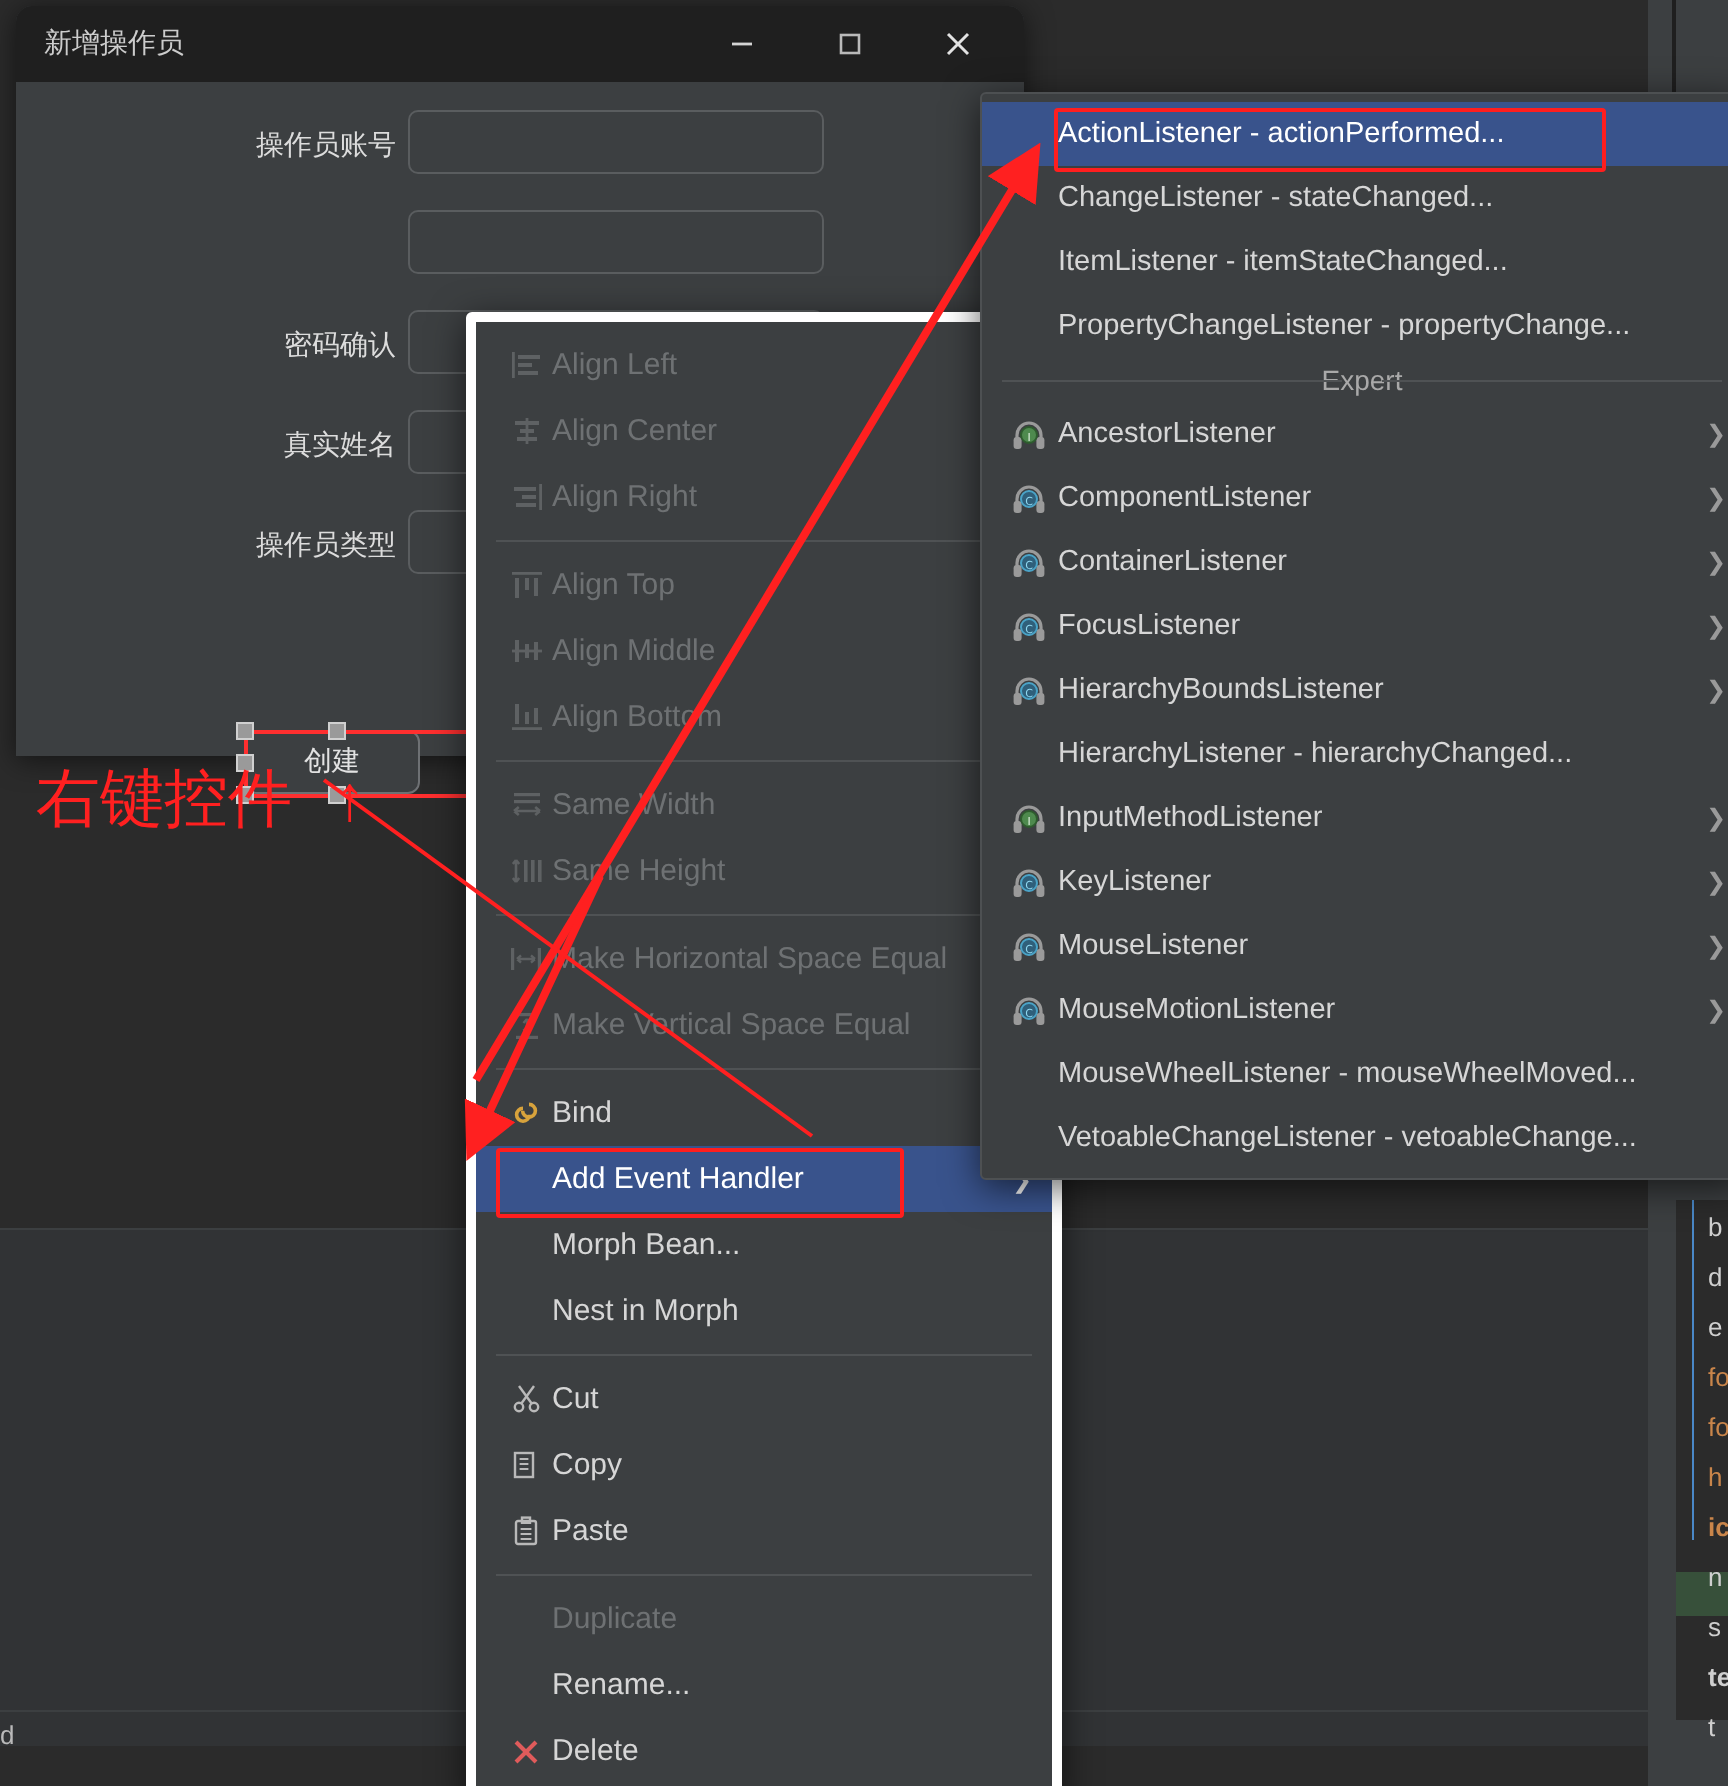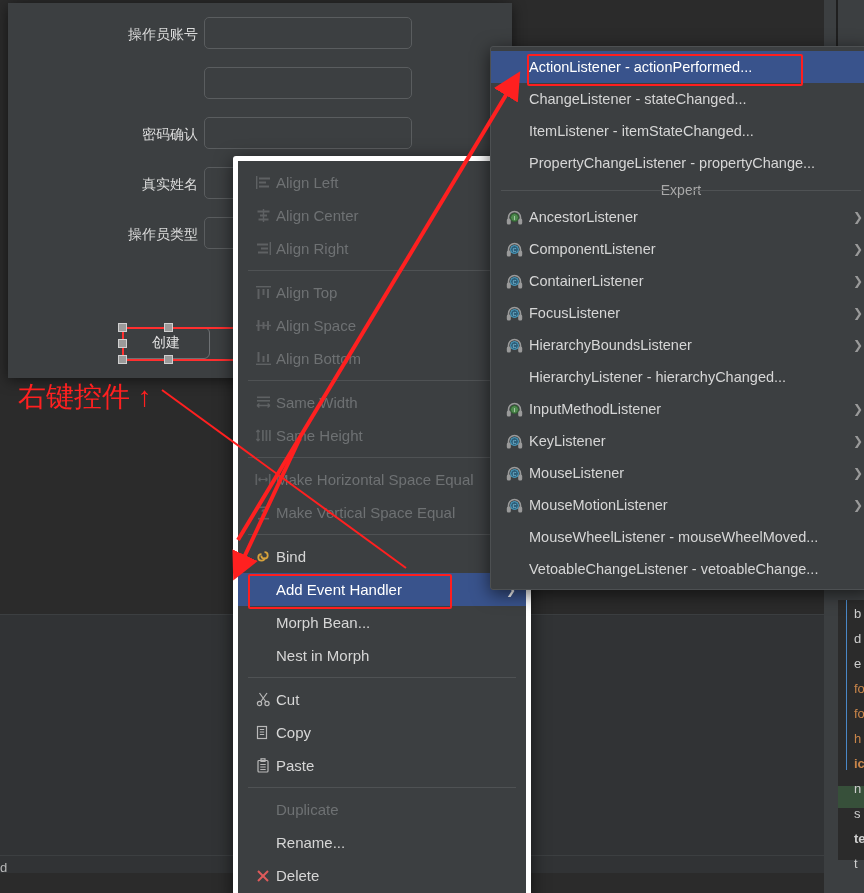--- a/index.html
+++ b/index.html
@@ -67,22 +67,22 @@
   }
   .sel-line{position:absolute;background:#ff2f2f;}
   #sl-top{left:6px;top:6px;width:200px;height:2px;}
   #sl-bot{left:6px;top:38px;width:200px;height:2px;}
   #sl-left{left:6px;top:6px;width:2px;height:34px;}
   .handle{position:absolute;width:9px;height:9px;background:#9a9a9a;border:1px solid #d0d0d0;box-sizing:border-box;}
   #h-tl{left:2px;top:2px;}  #h-tm{left:48px;top:2px;}
   #h-ml{left:2px;top:18px;}
   #h-bl{left:2px;top:34px;} #h-bm{left:48px;top:34px;}
   #annot-right-click{
-    position:absolute;left:18px;top:378px;font-size:28px;color:#ff2020;
-    font-family:Liberation Sans, sans-serif;white-space:nowrap;
+    position:absolute;left:18px;top:378px;font-size:32px;color:#ff2020;
+    font-family:Liberation Mono, monospace;white-space:nowrap;
   }
 
   
   #ctx-menu{
     position:absolute;left:206px;top:156px;width:288px;
     background:#3c3f41;border:5px solid #ffffff;border-radius:3px;
     box-shadow:0 4px 18px rgba(0,0,0,.6);padding:5px 0;margin-left:27px;
   }
   .mi{
     position:relative;height:33px;display:flex;align-items:center;
@@ -156,20 +156,39 @@
     <div class="prop-frag orange" style="top: 706px;">fo</div>
     <div class="prop-frag orange" style="top: 731px;">h</div>
     <div class="prop-frag bold orange" style="top: 756px;">ic</div>
     <div class="prop-frag" style="top: 781px;">n</div>
     <div class="prop-frag" style="top: 806px;">s</div>
     <div class="prop-frag bold" style="top: 831px;">te</div>
     <div class="prop-frag" style="top: 856px;">t</div>
   </div>
 
 <div id="dialog">
+  <div id="titlebar">
+    <div id="dialog-title">新增操作员</div>
+    <div class="wbtn" id="btn-min">
+      <svg width="14" height="14" viewBox="0 0 14 14">
+          <line x1="2" y1="7" x2="12" y2="7" stroke="#d4d4d4" stroke-width="1.4"></line>
+        </svg>
+    </div>
+    <div class="wbtn" id="btn-max">
+      <svg width="14" height="14" viewBox="0 0 14 14">
+          <rect x="2.5" y="2.5" width="9" height="9" fill="none" stroke="#b9b9b9" stroke-width="1.3"></rect>
+        </svg>
+    </div>
+    <div class="wbtn" id="btn-close">
+      <svg width="16" height="16" viewBox="0 0 16 16">
+          <line x1="3" y1="3" x2="13" y2="13" stroke="#e2e2e2" stroke-width="1.5"></line>
+          <line x1="13" y1="3" x2="3" y2="13" stroke="#e2e2e2" stroke-width="1.5"></line>
+        </svg>
+    </div>
+  </div>
 
   <div id="dialog-body">
     <div class="form-row" style="top:14px;">
       <div class="form-label">操作员账号</div>
       <div class="form-input"></div>
     </div>
     <div class="form-row" style="top:64px;">
       <div class="form-input"></div>
     </div>
     <div class="form-row" style="top:114px;">
@@ -255,21 +274,21 @@
 
   <div class="mi disabled">
     <span class="mi-icon">
       <svg width="15" height="13" viewBox="0 0 15 13">
           <rect x="0" y="5.8" width="15" height="1.4" fill="currentColor"></rect>
           <rect x="1.5" y="1" width="2" height="11" fill="currentColor"></rect>
           <rect x="6.5" y="3" width="2" height="7" fill="currentColor"></rect>
           <rect x="11" y="2" width="2" height="9" fill="currentColor"></rect>
         </svg>
     </span>
-    <span class="mi-label">Align Space</span>
+    <span class="mi-label">Align Middle</span>
   </div>
 
   <div class="mi disabled">
     <span class="mi-icon">
       <svg width="15" height="13" viewBox="0 0 15 13">
           <rect x="0" y="11.6" width="15" height="1.4" fill="currentColor"></rect>
           <rect x="1.5" y="0" width="2" height="10" fill="currentColor"></rect>
           <rect x="6.5" y="4" width="2" height="6" fill="currentColor"></rect>
           <rect x="11" y="2" width="2" height="8" fill="currentColor"></rect>
         </svg>

